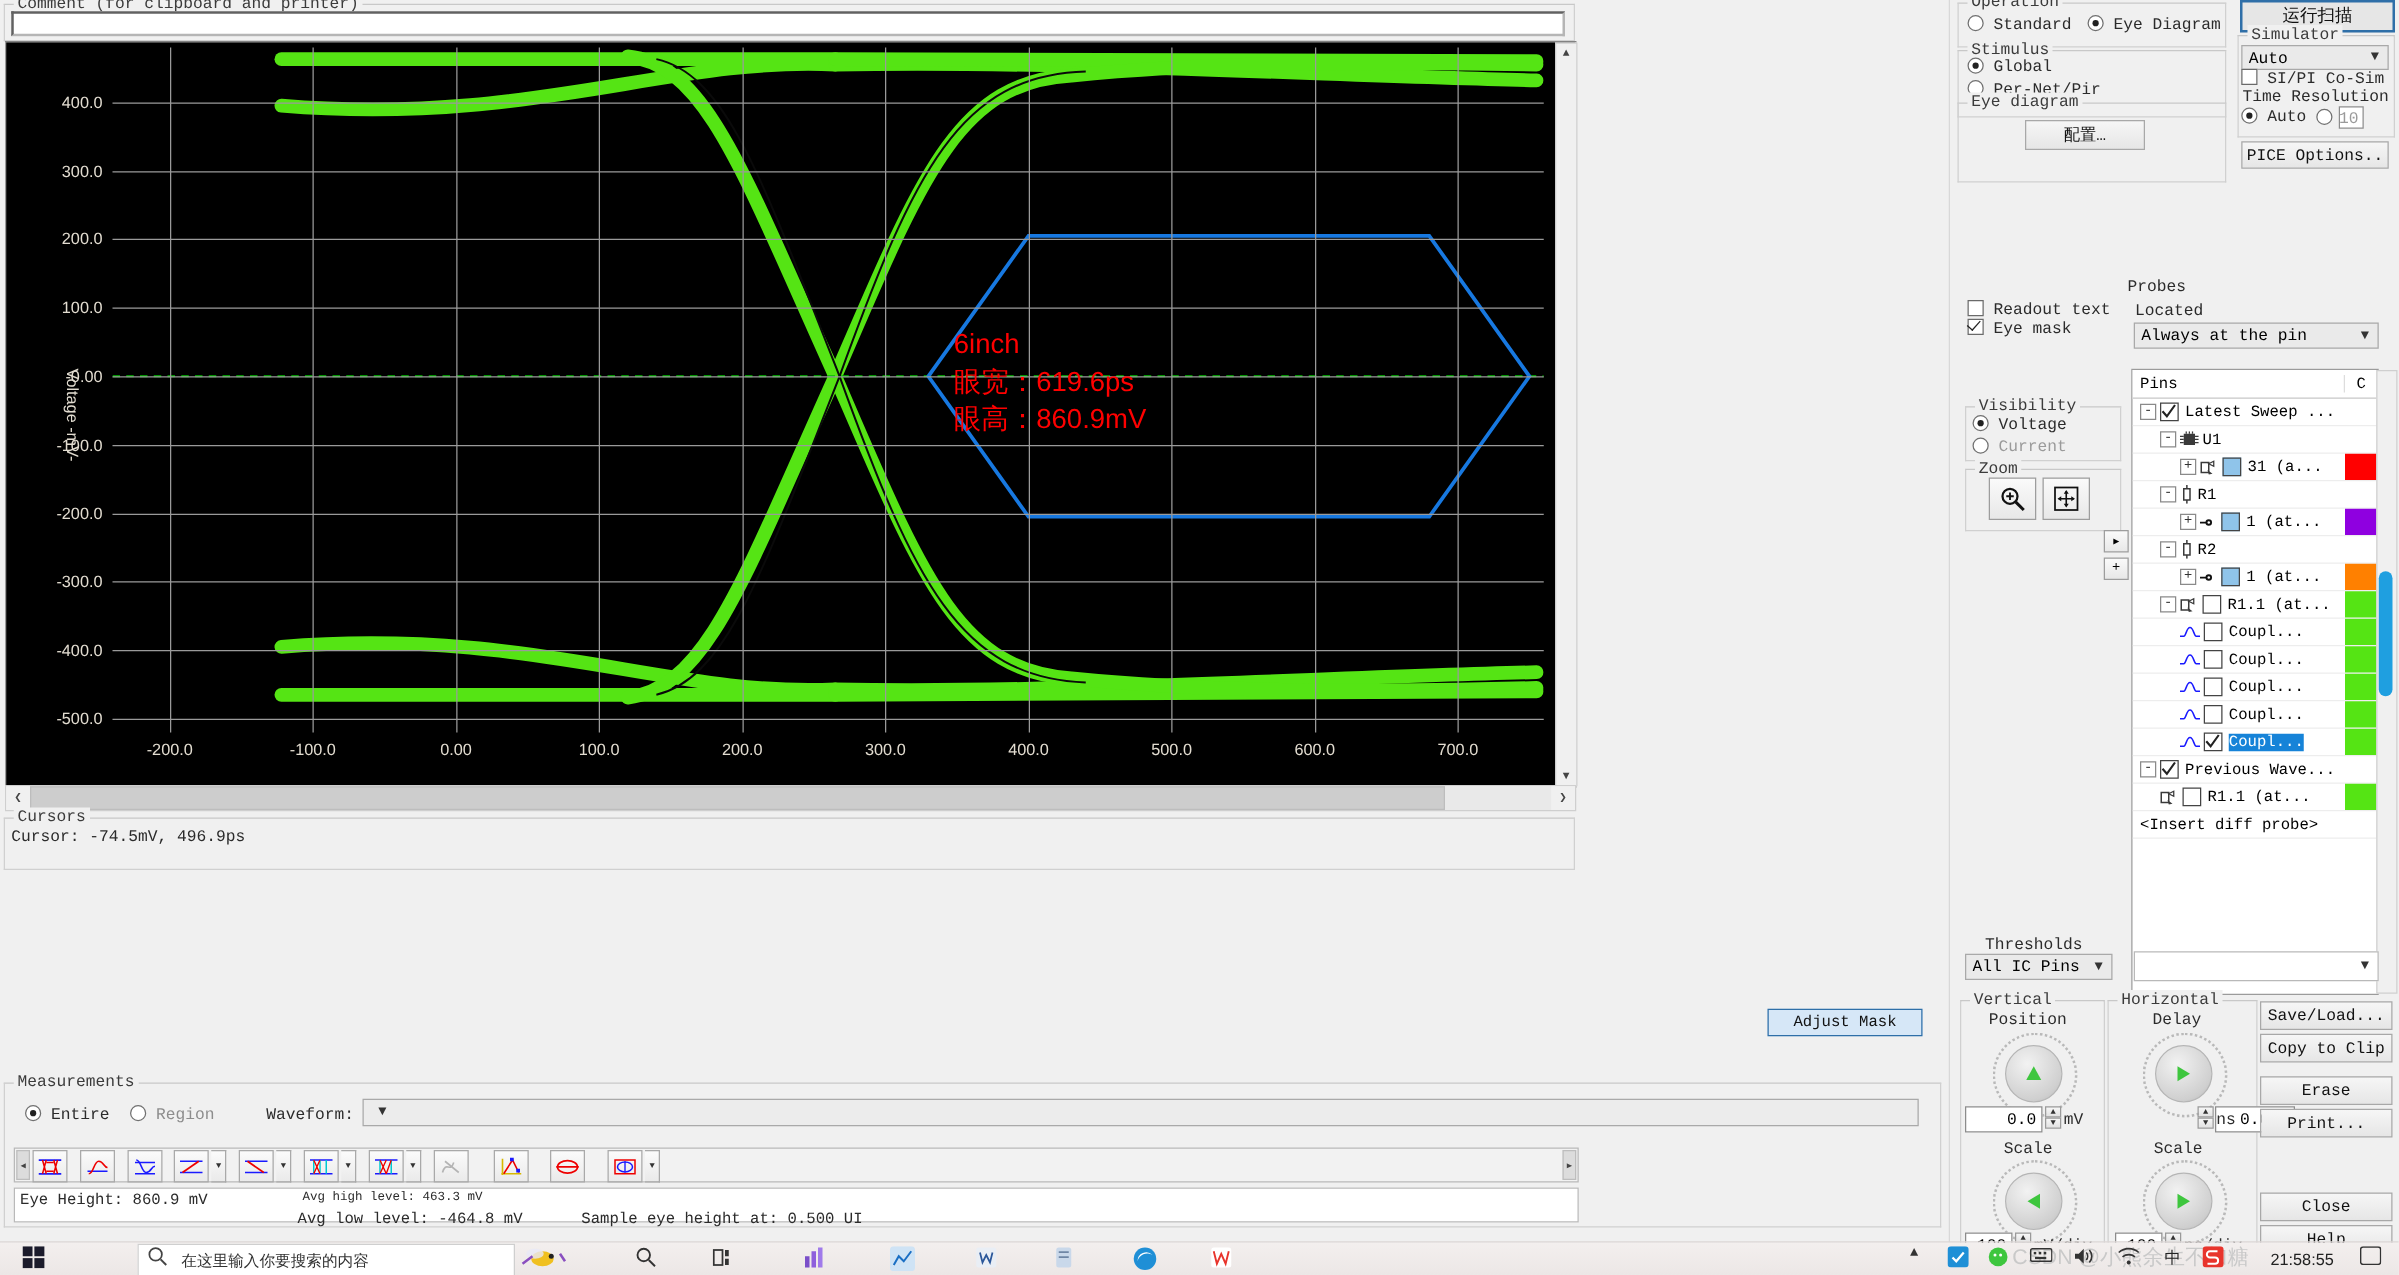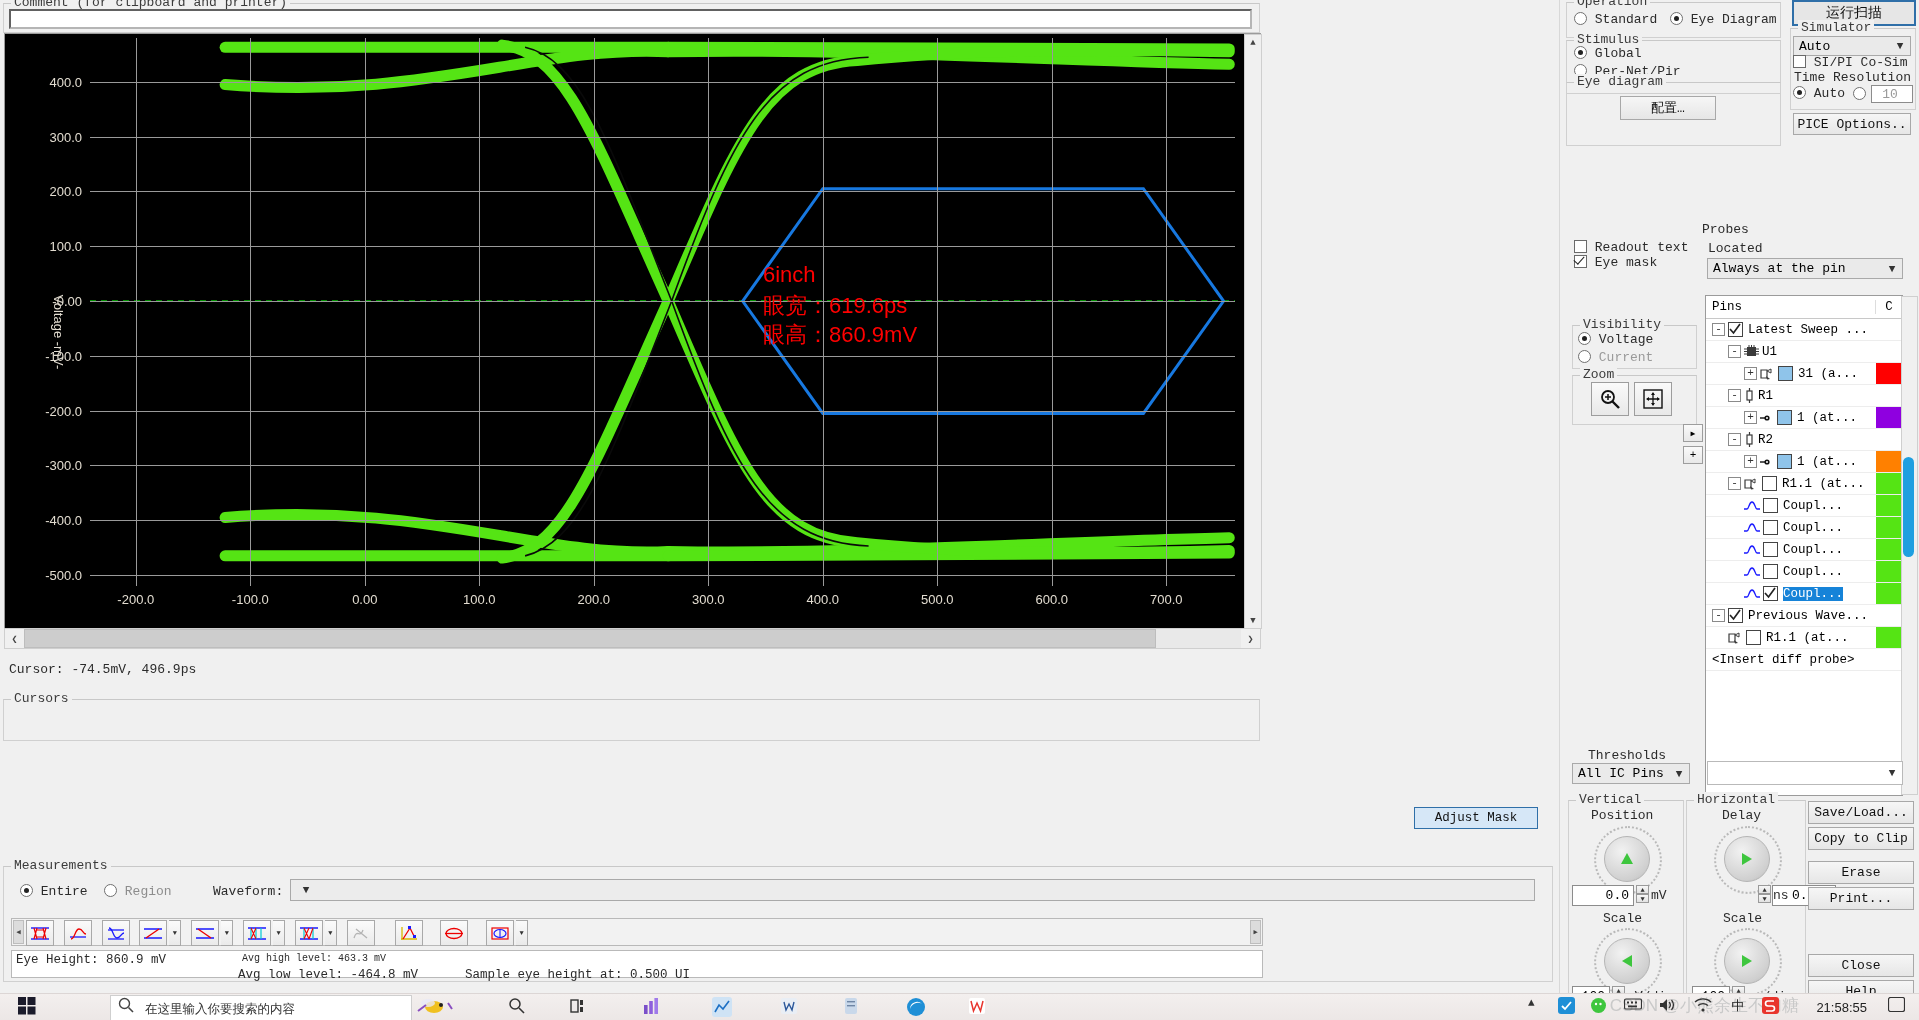--- a/index.html
+++ b/index.html
@@ -181,21 +181,21 @@
   </div>
 
   <div class="hsb" style="left:4px;top:628px;width:1255px;height:19px;">
     <div class="sbarrow">❮</div>
     <div class="sbtrack">
       <div class="sbthumb" style="width:93%;"></div>
     </div>
     <div class="sbarrow">❯</div>
   </div>
 
-  <div class="grp" style="left:3px;top:654px;width:1255px;height:40px;margin-top:45px;">
+  <div class="grp" style="left:3px;top:654px;width:1255px;height:40px;">
     <span class="glab">Cursors</span>
   </div>
   <div class="lab" style="left:9px;top:662px;">Cursor: -74.5mV,  496.9ps</div>
 
   <div class="btn" style="left:1414px;top:807px;width:122px;height:20px;border:1px solid #2f6fa8;background:#d6e7f7;font-size:12.5px;">Adjust Mask</div>
 
   <div class="grp" style="left:3px;top:866px;width:1548px;height:114px;">
     <span class="glab">Measurements</span>
   </div>
 
@@ -344,21 +344,21 @@
   <div class="lab" style="left:1793px;top:55px;">
     <span class="chk"></span>
     <span>SI/PI Co-Sim</span>
   </div>
   <div class="lab" style="left:1794px;top:70px;">Time Resolution</div>
   <div class="lab" style="left:1793px;top:86px;">
     <span class="radio on"></span>
     <span>Auto</span>
   </div>
   <span class="radio" style="position:absolute;left:1853px;top:87px;"></span>
-  <div class="txtin" style="left:1871px;top:85px;width:42px;height:18px;color:#9a9a9a;justify-content:center;">10</div>
+  <div class="txtin" style="left:1871px;top:85px;width:20px;height:18px;color:#9a9a9a;justify-content:center;">10</div>
   <div class="lab" style="left:1903px;top:87px;margin-left:44px;">ps</div>
   <div class="btn" style="left:1793px;top:113px;width:116px;height:20px;">PICE Options..</div>
 
   <div class="lab" style="left:1574px;top:240px;">
     <span class="chk"></span>
     <span>Readout text</span>
   </div>
   <div class="lab" style="left:1574px;top:255px;">
     <span class="chk on"></span>
     <span>Eye mask</span>

